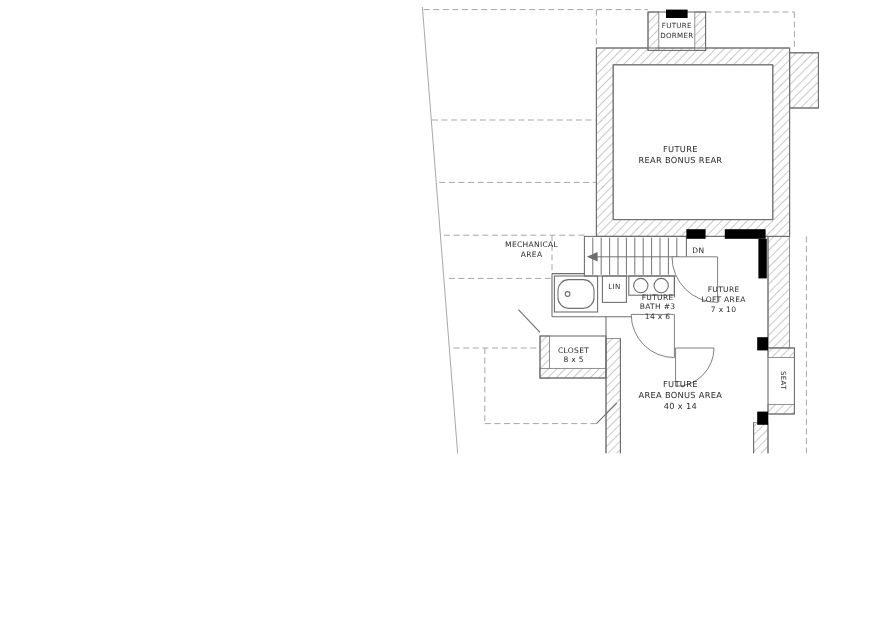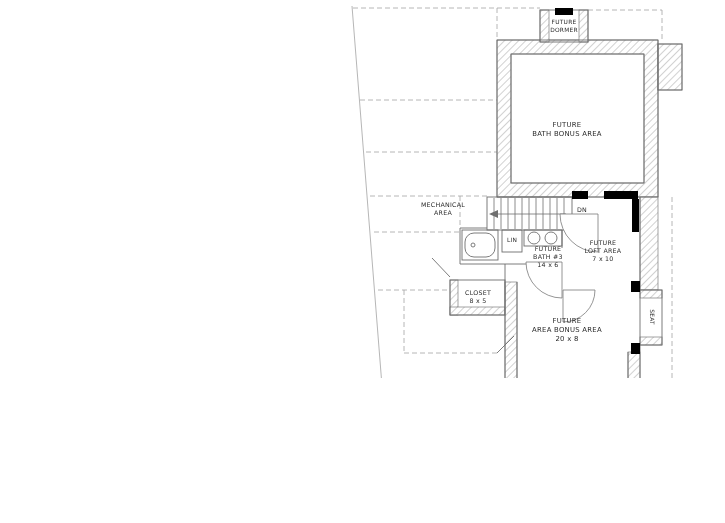--- a/index.html
+++ b/index.html
@@ -141,21 +141,21 @@
     </g>
   </svg>
 
   <div class="lbl small" style="left:564px; top:27px;">
     <span>FUTURE</span>
     <span>DORMER</span>
   </div>
 
   <div class="lbl big" style="left:567px; top:130px;">
     <span>FUTURE</span>
-    <span>BATH BONUS AREA</span>
+    <span>REAR BONUS REAR</span>
   </div>
 
   <div class="lbl" style="left:443px; top:209px;">
     <span>MECHANICAL</span>
     <span>AREA</span>
   </div>
 
   <div class="lbl" style="left:582px; top:210px;">
     <span>DN</span>
   </div>
@@ -177,21 +177,21 @@
   </div>
 
   <div class="lbl" style="left:478px; top:297px;">
     <span>CLOSET</span>
     <span>8 x 5</span>
   </div>
 
   <div class="lbl big" style="left:567px; top:330px;">
     <span>FUTURE</span>
     <span>AREA BONUS AREA</span>
-    <span>20 x 8</span>
+    <span>40 x 14</span>
   </div>
 
   <div class="lbl small vert" style="left:651px; top:317px;">
     <span>SEAT</span>
   </div>
 
   <div class="lbl" style="left:567px; top:442px;">
     <span>CLOSET</span>
     <span>18 x 6</span>
   </div>

